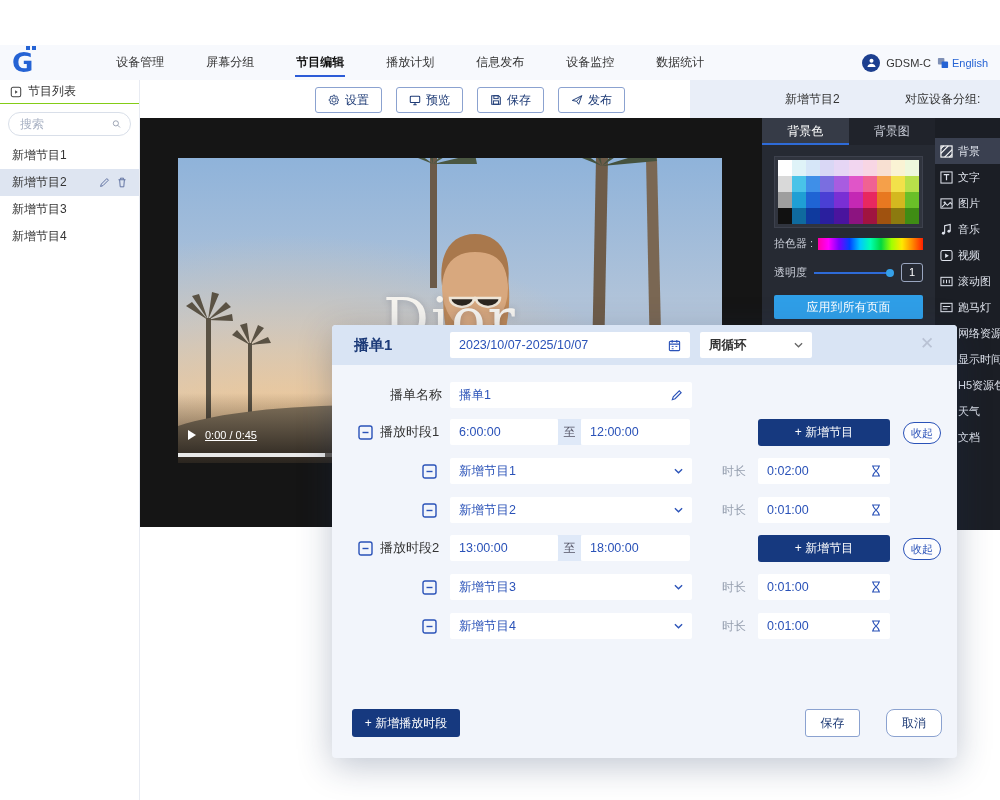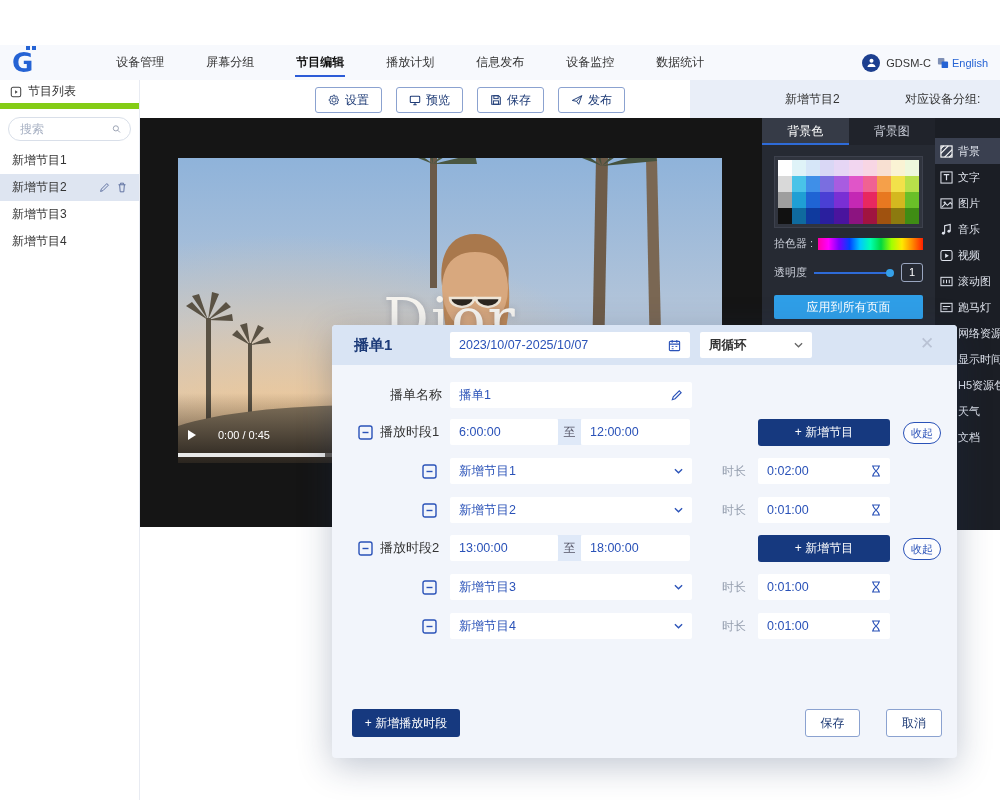--- a/index.html
+++ b/index.html
@@ -23,35 +23,35 @@
 
   
   .toolbar{position:absolute;left:140px;top:80px;width:860px;height:38px;background:#fff;}
   .tb-buttons{position:absolute;left:175px;top:7px;display:flex;gap:14px;}
   .tb-btn{display:flex;align-items:center;gap:5px;height:24px;padding:0 12px;border:1px solid #8ba2d0;border-radius:3px;background:#fff;color:#1d3a75;font-size:12px;cursor:pointer;white-space:nowrap;}
   .tb-right{position:absolute;right:0;top:0;width:310px;height:38px;background:#e9eef8;font-size:12px;color:#333;}
   .tb-right span{position:absolute;line-height:38px;white-space:nowrap;}
 
   
   .sidebar{position:absolute;left:0;top:80px;width:140px;height:720px;background:#fff;border-right:1px solid #e8ebf2;box-sizing:border-box;}
-  .sb-header{height:23px;display:flex;align-items:center;gap:6px;padding:0 10px;border-bottom:6px solid #84cc16;font-size:12px;color:#333;}
+  .sb-header{height:23px;display:flex;align-items:center;gap:6px;padding:0 10px;border-bottom:1px solid #84cc16;font-size:12px;color:#333;}
   .sb-search{margin:8px 8px 6px;height:22px;border:1px solid #d9dfe9;border-radius:12px;display:flex;align-items:center;padding:0 9px;background:#fff;}
   .sb-search input{border:none;outline:none;width:90px;font-size:12px;color:#333;background:transparent;font-family:"Liberation Sans",sans-serif;}
   .sb-search input::placeholder{color:#a9b2c4;}
   .sb-add{height:24px;background:#16397f;color:#fff;font-size:12px;display:flex;align-items:center;justify-content:center;cursor:pointer;}
   .sb-item{height:27px;display:flex;align-items:center;padding:0 12px;font-size:12px;color:#333;cursor:pointer;}
   .sb-item.selected{background:#dee5f1;}
   .sb-acts{margin-left:auto;display:flex;gap:7px;color:#5b6d9e;align-items:center;}
 
   
   .stage{position:absolute;left:140px;top:118px;width:622px;height:409px;background:#151515;}
   .video{position:absolute;left:38px;top:40px;width:544px;height:305px;overflow:hidden;background:#8fb3da;}
   .dior{position:absolute;left:0;right:0;top:128px;text-align:center;font-family:"DejaVu Serif","Liberation Serif",serif;color:#f6f4ef;font-size:57px;letter-spacing:2px;text-shadow:0 1px 6px rgba(60,60,80,.25);}
   .v-grad{position:absolute;left:0;right:0;bottom:0;height:70px;background:linear-gradient(180deg,rgba(0,0,0,0),rgba(10,8,8,.75));}
-  .v-ctrl{position:absolute;left:10px;bottom:22px;display:flex;align-items:center;gap:22px;color:#fff;font-size:11px;}
+  .v-ctrl{position:absolute;left:10px;bottom:22px;display:flex;align-items:center;gap:9px;color:#fff;font-size:11px;text-decoration:underline;}
   .v-play{width:0;height:0;border-left:8px solid #fff;border-top:5px solid transparent;border-bottom:5px solid transparent;}
   .v-track{position:absolute;left:0;right:0;bottom:6px;height:4px;background:rgba(255,255,255,.22);}
   .v-fill{height:4px;background:#e9e9e9;width:27%;}
 
   
   .panel{position:absolute;left:762px;top:118px;width:173px;height:412px;background:#262a33;}
   .p-tabs{display:flex;height:27px;}
   .p-tab{flex:1;text-align:center;line-height:27px;font-size:12px;color:#c9cdd8;background:#20232b;cursor:pointer;}
   .p-tab.active{background:#363b47;color:#fff;box-shadow:inset 0 -2px 0 #2e6bd8;}
   .palette-wrap{margin:11px 12px 0;background:#30343e;border:1px solid #3d414d;padding:3px;}
@@ -554,17 +554,17 @@
         <span class="grow">0:01:00</span>
         <svg width="10" height="12" viewBox="0 0 10 12">
             <path d="M1 1h8M1 11h8M2 1c0 3 2.2 3.6 3 5-.8 1.4-3 2-3 5M8 1c0 3-2.2 3.6-3 5 .8 1.4 3 2 3 5" fill="none" stroke="#2a52b8" stroke-width="1.1"></path>
           </svg>
       </div>
     </div>
 
     <div class="mrow" style="top:384px;height:28px;">
       <div class="navy-btn" style="left:20px;width:108px;height:28px;">+ 新增播放时段</div>
       <div class="ghost-btn" style="left:473px;width:53px;">保存</div>
-      <div class="ghost-btn" style="left:554px;width:54px;">取消</div>
+      <div class="ghost-btn" style="left:554px;width:54px;border-radius:8px;">取消</div>
     </div>
   </div>
 
 </div>
 
 </body></html>

